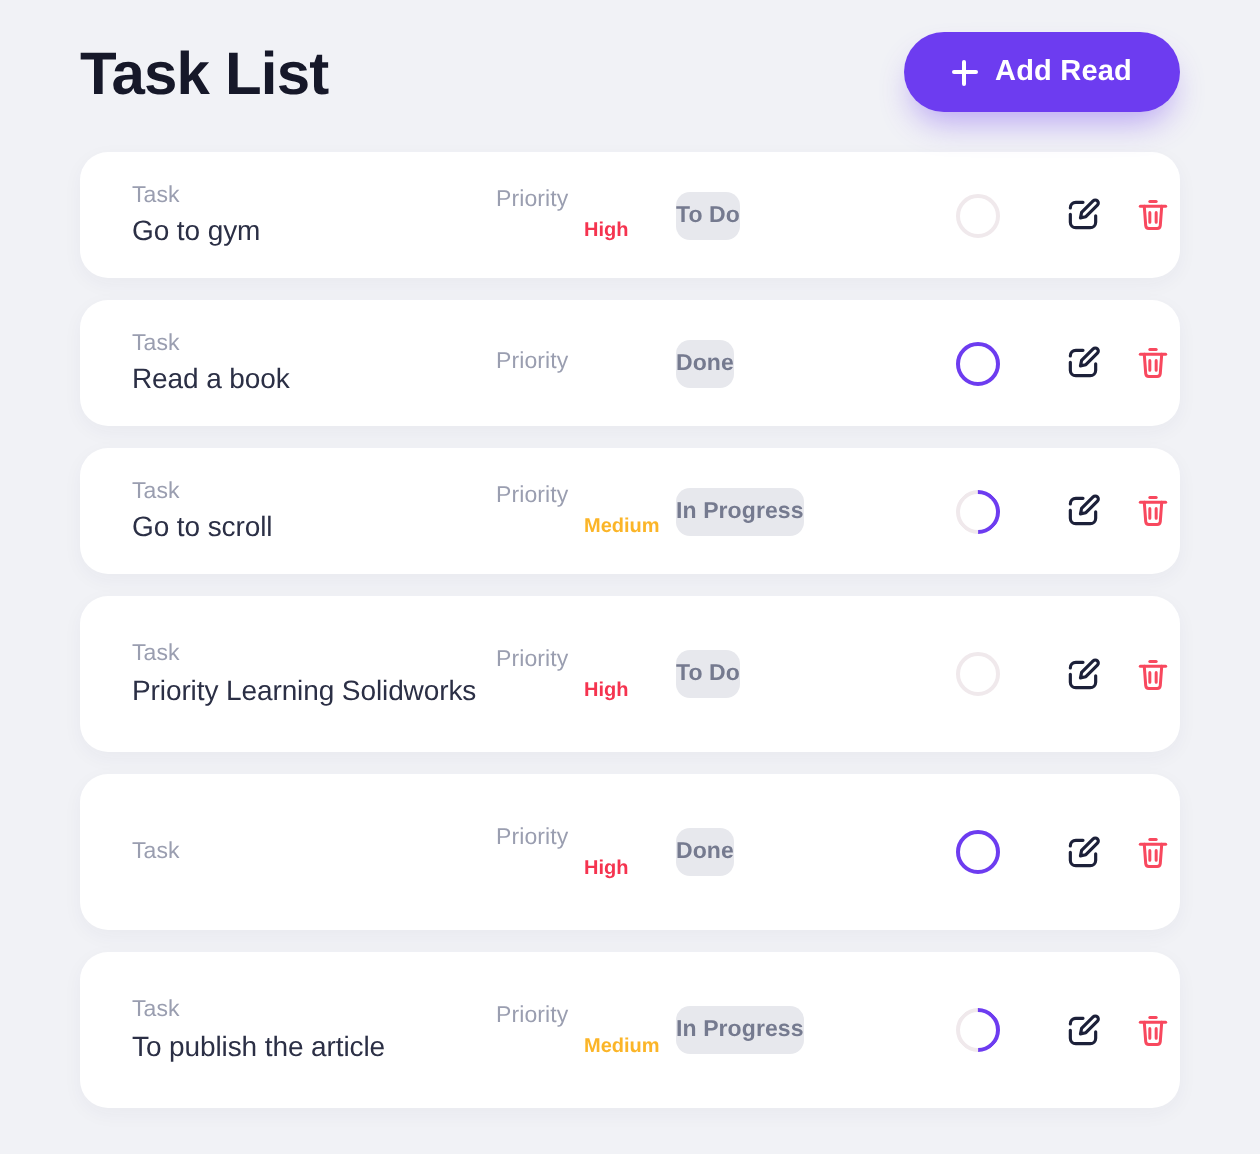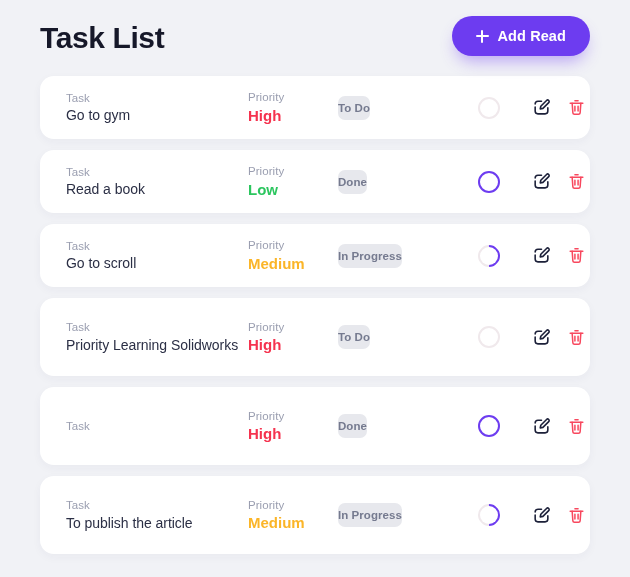--- a/index.html
+++ b/index.html
@@ -118,23 +118,24 @@
   }
 
   .field-value {
     font-size: 14px;
     color: #2b2f45;
     line-height: 1.35;
     letter-spacing: -0.05px;
   }
 
   .priority-value {
-    font-size: 15px;
+    font-size: 10px;
     font-weight: bold;
     line-height: 1.35;
+    margin-left: 44px;
   }
   .priority-high   { color: #f5334f; }
   .priority-medium { color: #fbb528; }
   .priority-low    { color: #2cc65f; }
 
   .col-status {
     width: 112px;
     flex: none;
     display: flex;
     justify-content: flex-start;
@@ -248,21 +249,20 @@
           </button>
         </div>
       </div>
       <div class="task-row">
         <div class="col-task">
           <div class="field-label">Task</div>
           <div class="field-value">Read a book</div>
         </div>
         <div class="col-priority">
           <div class="field-label">Priority</div>
-          <div class="priority-value priority-low">Low</div>
         </div>
         <div class="col-status">
           <span class="status-badge">Done</span>
         </div>
         <div class="col-progress">
           <span class="ring done"></span>
         </div>
         <div class="col-actions">
           <button class="icon-btn edit-icon">
             <span><svg width="19" height="19" viewBox="0 0 24 24" fill="none" stroke="currentColor" stroke-width="2" stroke-linecap="round" stroke-linejoin="round">

